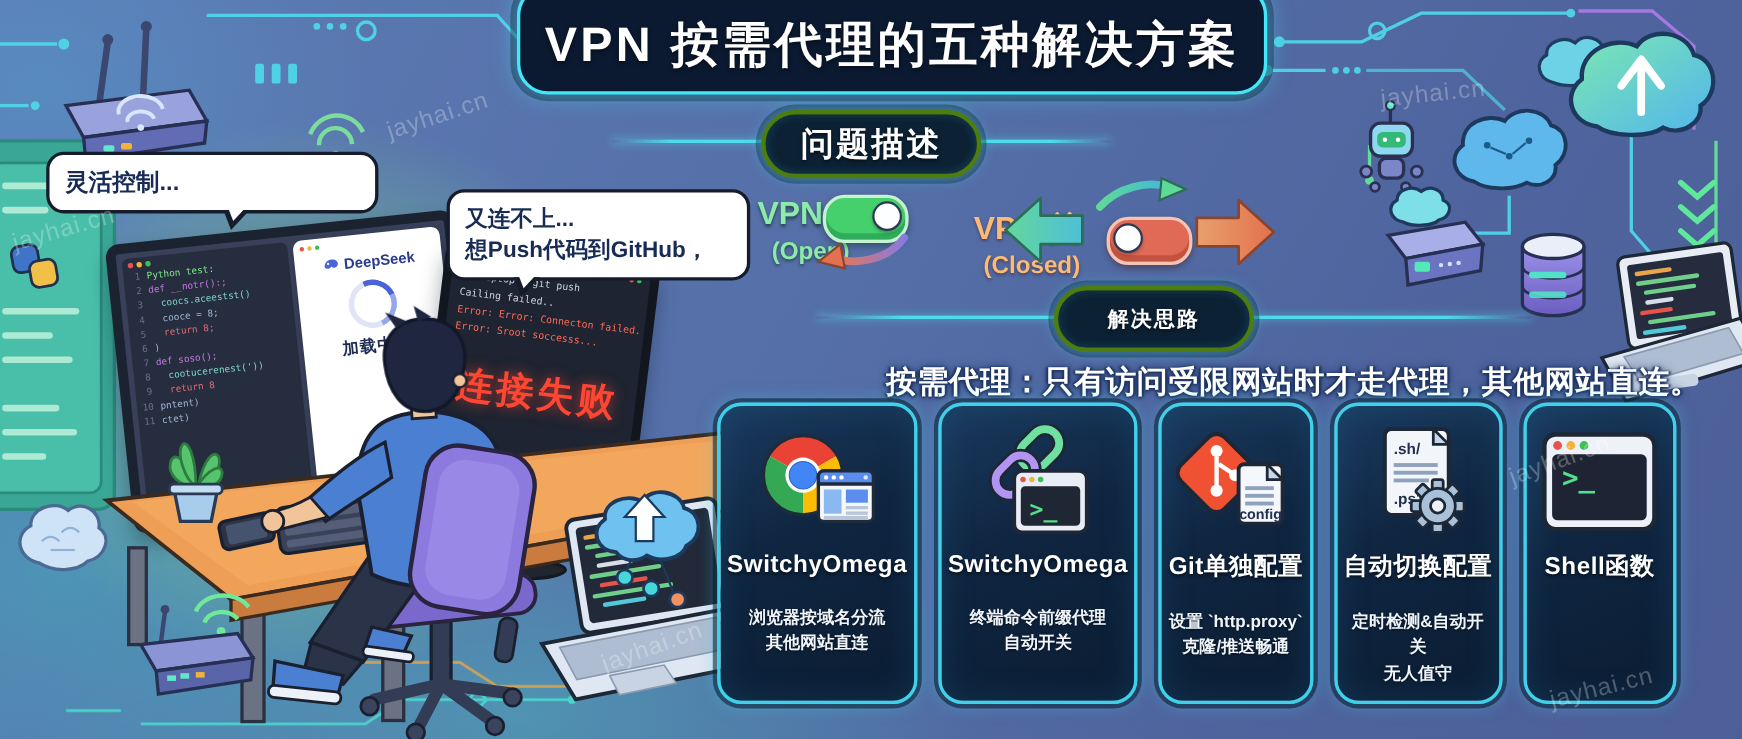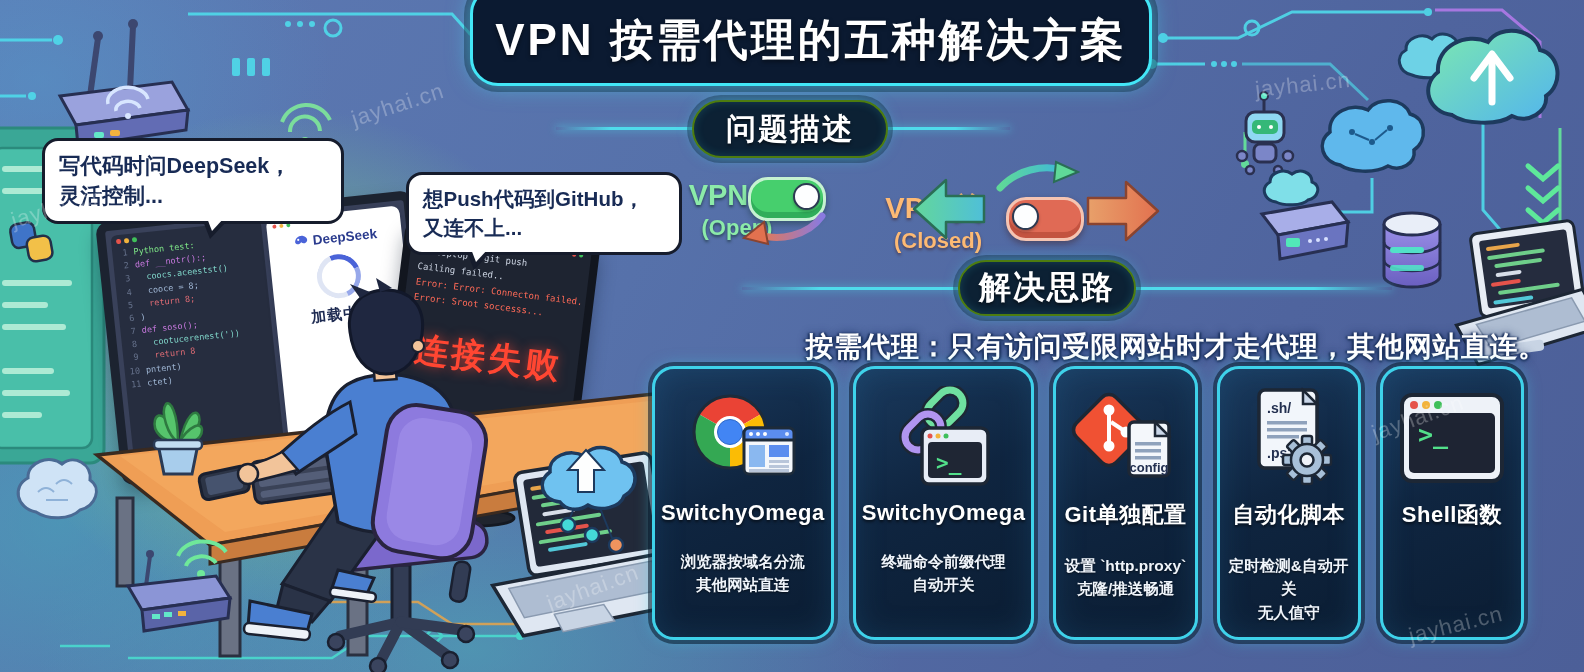--- a/index.html
+++ b/index.html
@@ -68,26 +68,26 @@
   .title-banner{position:absolute;left:470px;top:-14px;width:682px;height:100px;background:#0b1a31;
     border:3.5px solid #43e7f7;border-radius:28px;display:flex;align-items:flex-end;justify-content:center;
     padding-bottom:13px;box-sizing:border-box;color:#fff;font-size:44px;font-weight:bold;letter-spacing:3px;
     z-index:5;box-shadow:0 0 22px rgba(67,231,247,.55),0 0 0 6px rgba(8,18,38,.45);
     text-shadow:0 2px 4px rgba(0,0,0,.5);}
   .hline{position:absolute;height:3px;z-index:4;
     background:linear-gradient(90deg,rgba(79,219,235,0),#4fdbeb 12%,#4fdbeb 88%,rgba(79,219,235,0));
     box-shadow:0 0 8px rgba(79,219,235,.8);}
   .hline1{left:556px;top:127px;width:454px;}
   .hline2{left:742px;top:287px;width:650px;}
-  .pill{position:absolute;background:#0c2134;border:2px solid #4d7c0f;border-radius:32px;color:#fff;
+  .pill{position:absolute;background:#0c2134;border:4px solid #4d7c0f;border-radius:32px;color:#fff;
     font-weight:bold;display:flex;align-items:center;justify-content:center;z-index:5;
     box-shadow:0 0 14px rgba(63,217,239,.55),0 0 0 5px rgba(8,18,38,.4),inset 0 0 10px rgba(63,217,239,.18);
     text-shadow:0 2px 3px rgba(0,0,0,.5);}
   .pill1{left:692px;top:100px;width:192px;height:54px;font-size:30px;letter-spacing:2px;}
-  .pill2{left:958px;top:260px;width:174px;height:52px;font-size:32px;letter-spacing:2px;}
+  .pill2{left:958px;top:260px;width:174px;height:52px;font-size:19px;letter-spacing:2px;}
   .sol-desc{position:absolute;left:778px;top:317px;width:796px;text-align:center;font-size:28px;
     font-weight:bold;color:#fff;z-index:5;letter-spacing:.5px;
     text-shadow:0 2px 2px #233a66,0 0 8px rgba(20,40,90,.85),2px 0 2px #233a66,-2px 0 2px #233a66;margin-top:11px;}
 
   
   .vpn-label{position:absolute;z-index:5;text-align:center;font-weight:bold;line-height:1.15;margin-left:40px;}
   .vpn-label .l1{font-size:29px;}
   .vpn-label .l2{font-size:22px;margin-top:3px;}
   .vpn-on{left:644px;top:179px;width:106px;color:#8ceba9;text-shadow:0 2px 3px rgba(10,40,30,.6);}
   .vpn-off{left:822px;top:192px;width:120px;color:#fdba74;text-shadow:0 2px 3px rgba(60,20,15,.5);text-align:right;}
@@ -504,28 +504,27 @@
       <polygon points="578,492 578,470 568,470 586,450 604,470 594,470 594,492" fill="#fdfefe" stroke="#1d3a5e" stroke-width="2"></polygon>
       <line x1="574" y1="508" x2="570" y2="518" stroke="#1d3a5e" stroke-width="2"></line>
       <line x1="600" y1="508" x2="612" y2="538" stroke="#1d3a5e" stroke-width="2"></line>
       <circle cx="568" cy="525" r="7" fill="#44d8d8" stroke="#1d3a5e" stroke-width="2.5"></circle>
       <circle cx="592" cy="535" r="7" fill="#44d8d8" stroke="#1d3a5e" stroke-width="2.5"></circle>
       <circle cx="616" cy="545" r="7" fill="#f0935e" stroke="#1d3a5e" stroke-width="2.5"></circle>
     </g>
   </svg>
 
   <div class="bubble bubble1">
-    <div>写代码时问DeepSeek，</div>
     <div>灵活控制...</div>
     <span class="tail-b"></span>
       <span class="tail-w"></span>
   </div>
   <div class="bubble bubble2">
+    <div>又连不上...</div>
     <div>想Push代码到GitHub，</div>
-    <div>又连不上...</div>
     <span class="tail-b"></span>
       <span class="tail-w"></span>
   </div>
 
   <div class="title-banner">
     <span>VPN 按需代理的五种解决方案</span>
   </div>
   <div class="hline hline1"></div>
   <div class="pill pill1">
     <span>问题描述</span>
@@ -692,21 +691,21 @@
             <rect x="84" y="69" width="10" height="10" rx="2" transform="rotate(135 70 74)"></rect>
             <rect x="84" y="69" width="10" height="10" rx="2" transform="rotate(180 70 74)"></rect>
             <rect x="84" y="69" width="10" height="10" rx="2" transform="rotate(225 70 74)"></rect>
             <rect x="84" y="69" width="10" height="10" rx="2" transform="rotate(270 70 74)"></rect>
             <rect x="84" y="69" width="10" height="10" rx="2" transform="rotate(315 70 74)"></rect>
             <circle cx="70" cy="74" r="16"></circle>
           </g>
           <circle cx="70" cy="74" r="6.5" fill="#eef2f8" stroke="#1d2735" stroke-width="2.5"></circle>
         </svg>
       </div>
-      <div class="card-title">自动化脚本</div>
+      <div class="card-title">自动切换配置</div>
       <div class="card-desc">
         <div>定时检测&amp;自动开关</div>
         <div>无人值守</div>
         <div></div>
       </div>
     </div>
 
     <div class="card">
       <div class="card-icon">
         <svg width="112" height="98" viewBox="0 0 112 98">

